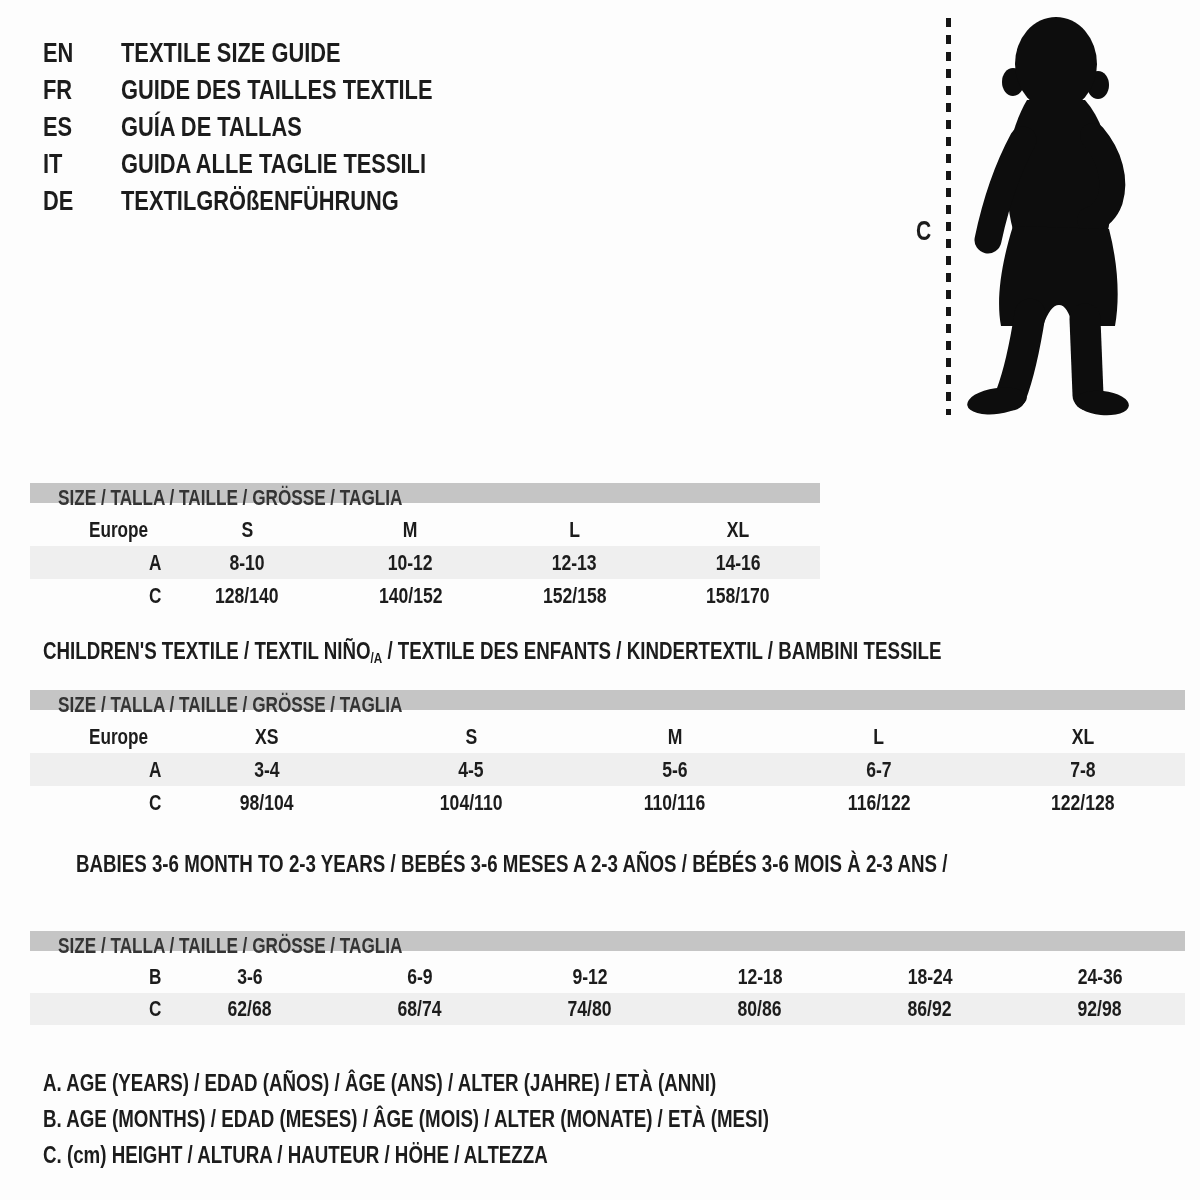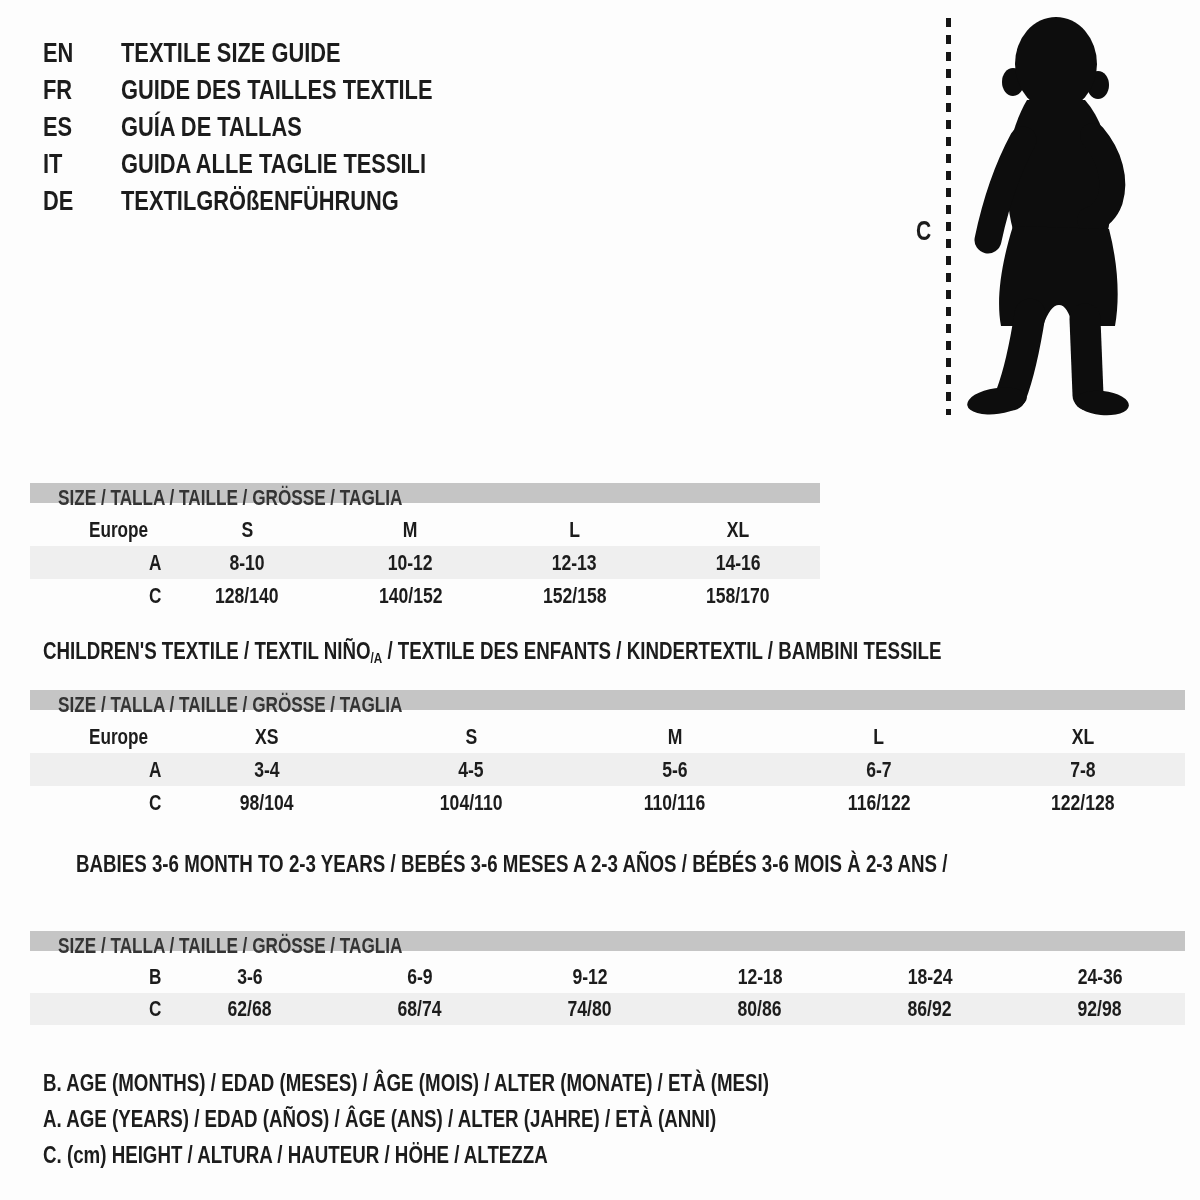--- a/index.html
+++ b/index.html
@@ -212,18 +212,18 @@
       <td><span class="cxc">68/74</span></td>
       <td><span class="cxc">74/80</span></td>
       <td><span class="cxc">80/86</span></td>
       <td><span class="cxc">86/92</span></td>
       <td><span class="cxc">92/98</span></td>
     </tr>
   </tbody>
     </table>
 
   <div class="abs legend">
+    <div class="legend-line"><span class="cx">A. AGE (YEARS) / EDAD (AÑOS) / ÂGE (ANS) / ALTER (JAHRE) / ETÀ (ANNI)</span></div>
     <div class="legend-line"><span class="cx">B. AGE (MONTHS) / EDAD (MESES) / ÂGE (MOIS) / ALTER (MONATE) / ETÀ (MESI)</span></div>
-    <div class="legend-line"><span class="cx">A. AGE (YEARS) / EDAD (AÑOS) / ÂGE (ANS) / ALTER (JAHRE) / ETÀ (ANNI)</span></div>
     <div class="legend-line"><span class="cx">C. (cm) HEIGHT / ALTURA / HAUTEUR / HÖHE / ALTEZZA</span></div>
   </div>
 
 </div>
 
 </body></html>

